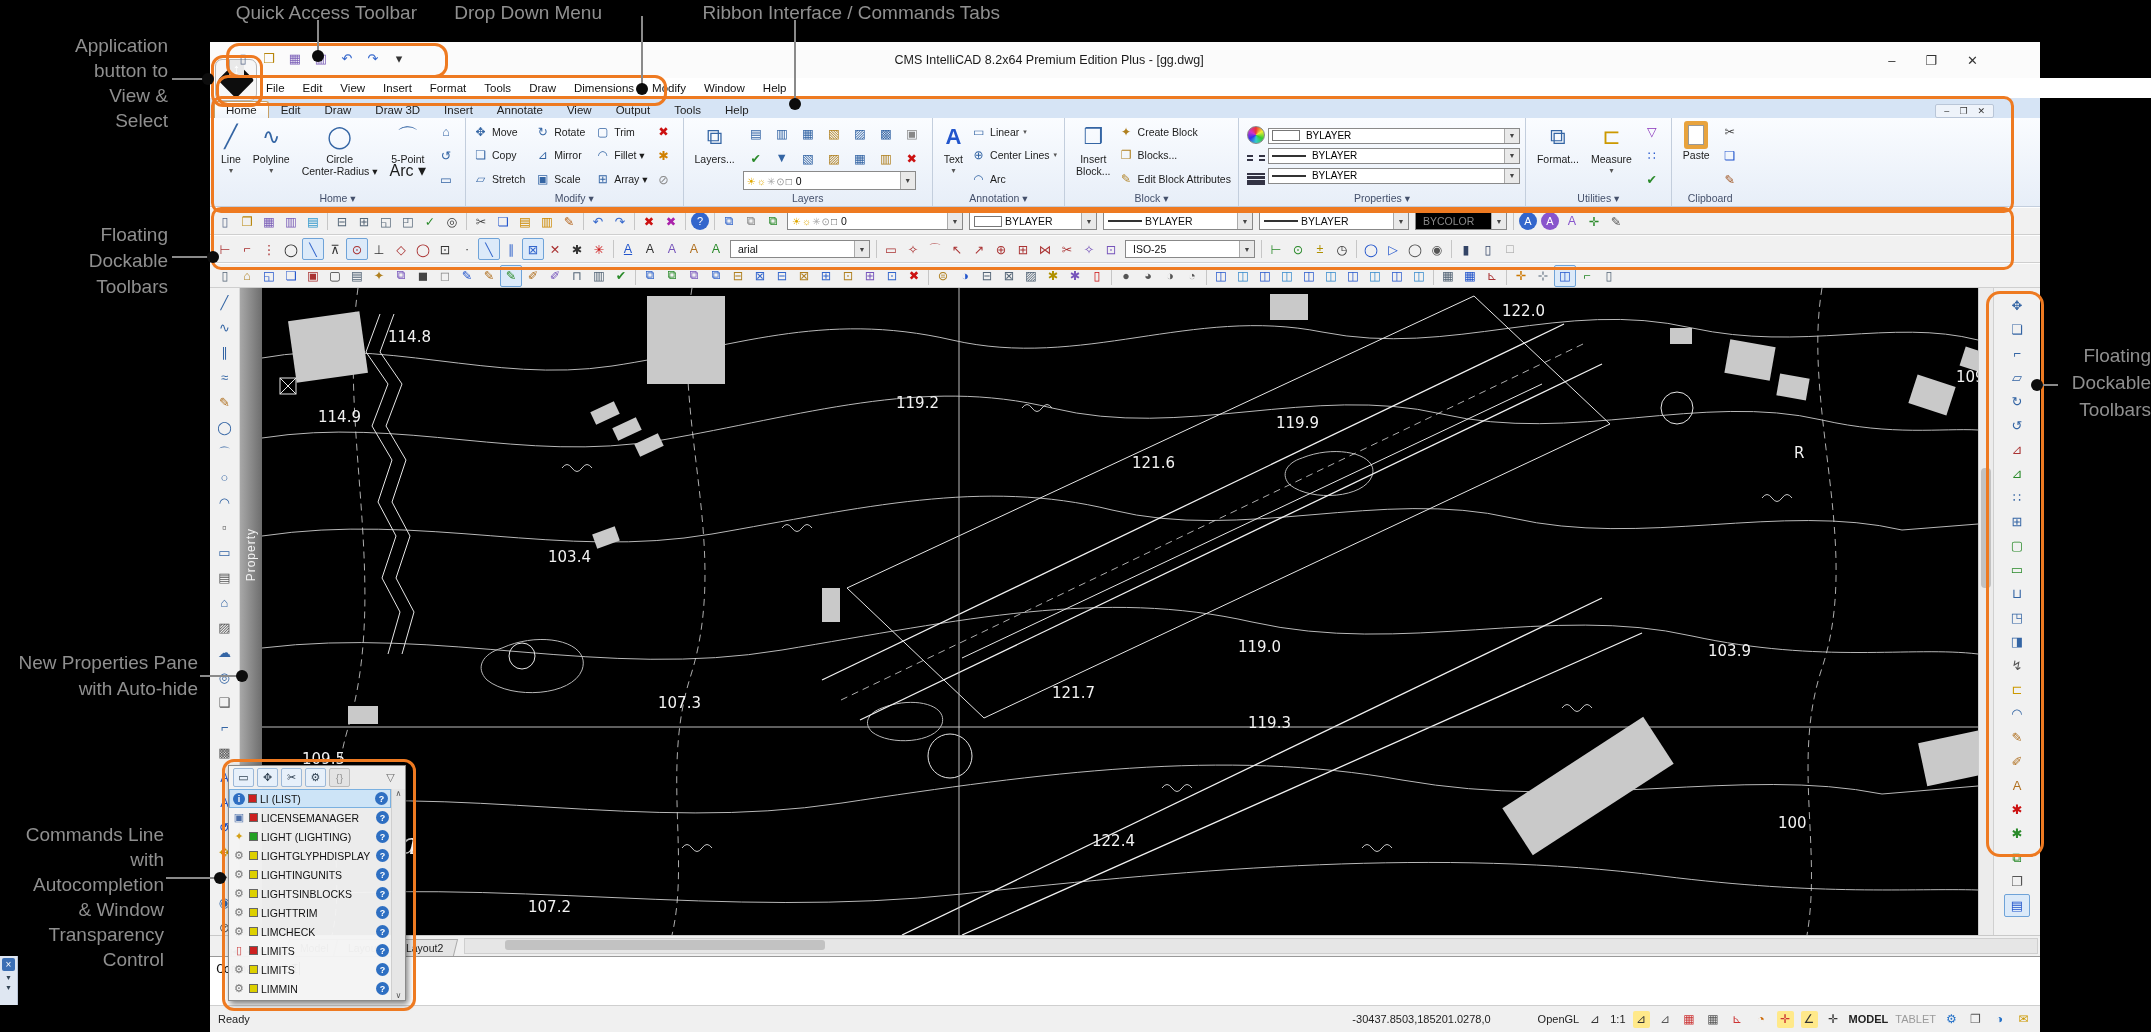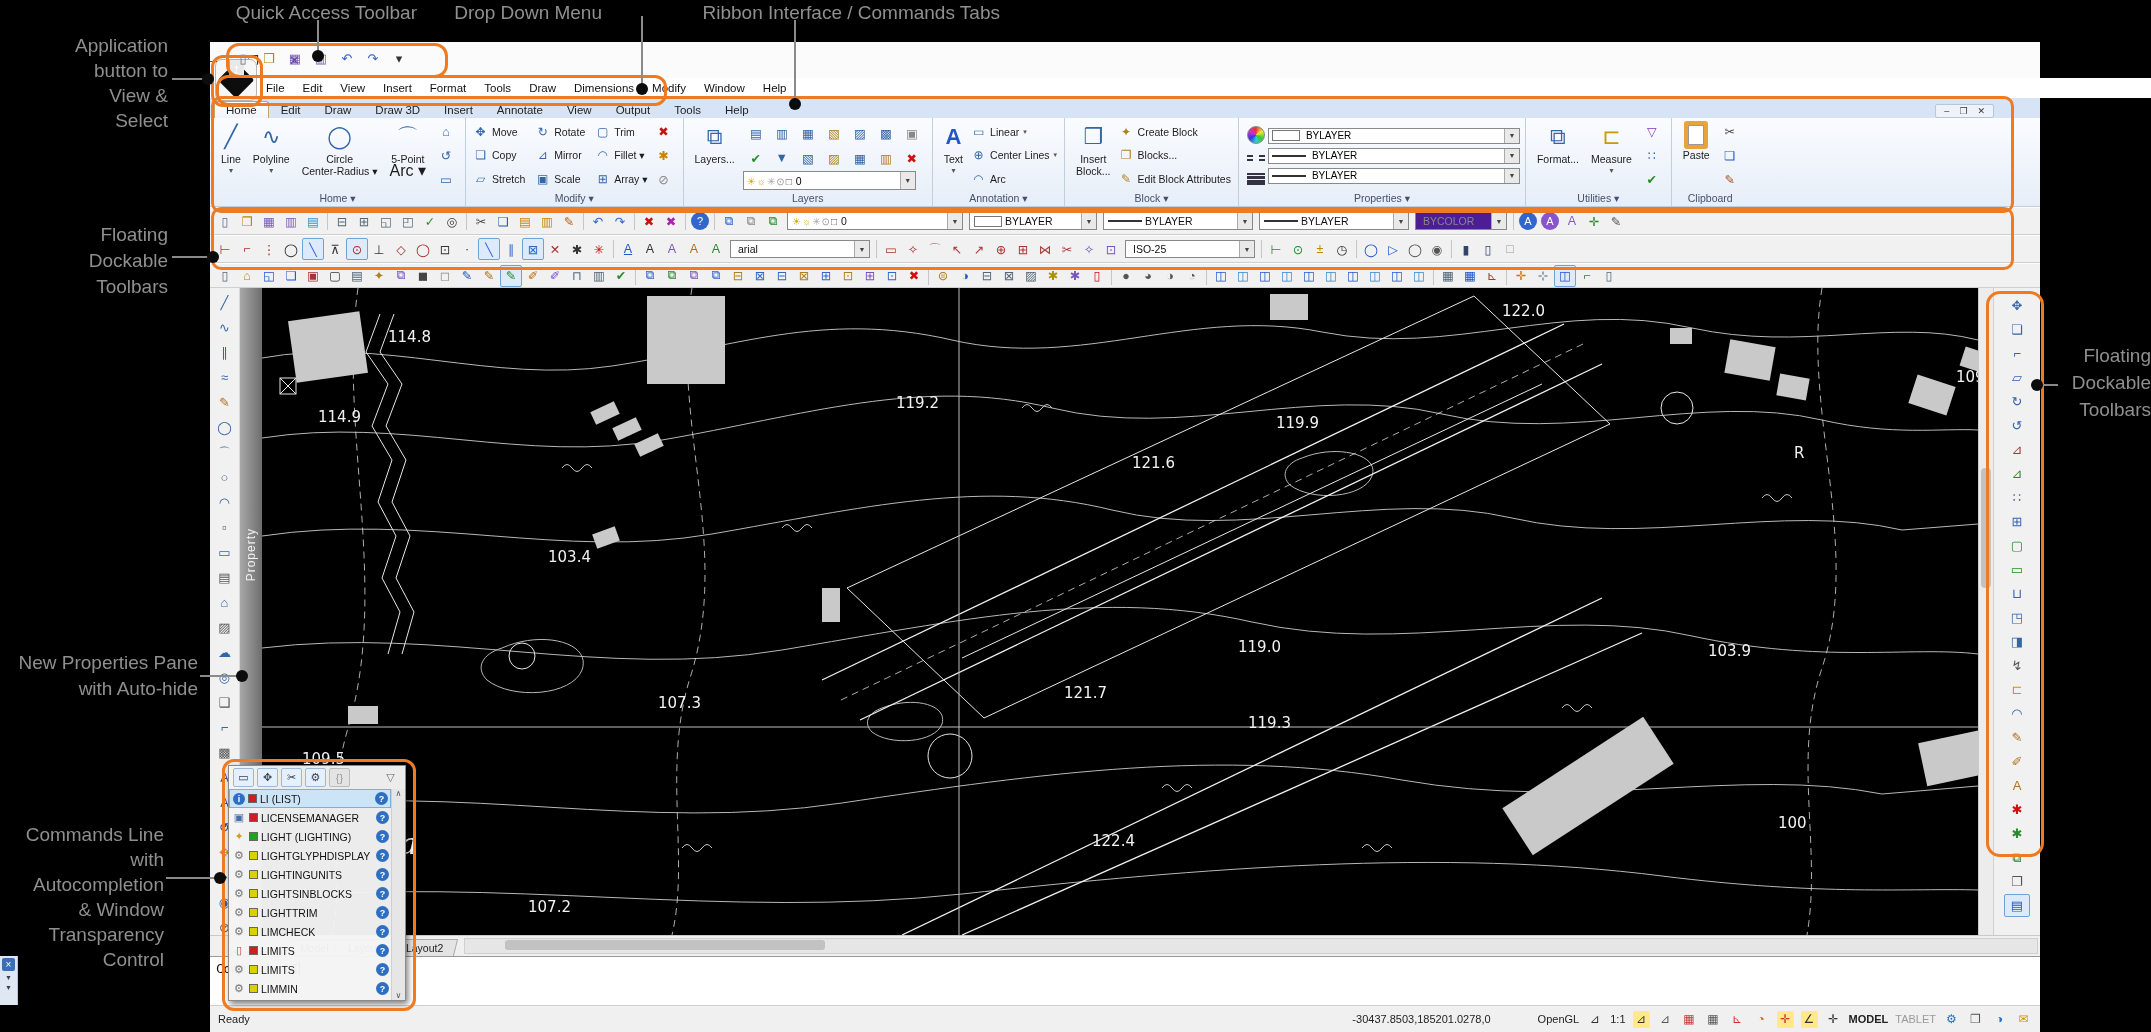--- a/index.html
+++ b/index.html
@@ -64,21 +64,21 @@
   .lwico i{display:block;width:18px;background:#334;}
   
   .tbrow{position:absolute;left:210px;width:1830px;background:#f1f1f1;border-top:1px solid #fdfdfd;
      border-bottom:1px solid #cfcfcf;display:flex;align-items:center;padding:0 4px;box-sizing:border-box;z-index:11;}
   .ic{display:inline-flex;align-items:center;justify-content:center;width:20px;height:20px;font-size:12.5px;
      border:1px solid transparent;border-radius:2px;flex:none;}
   .ic.sel{border-color:#6fa3d8;background:#dceaf9;}
   .sep{width:1px;height:18px;background:#c6c6c6;margin:0 3px;flex:none;}
   .combo{display:inline-flex;align-items:center;height:18px;background:#fff;border:1px solid #888;
      font-size:10.5px;color:#111;padding-left:4px;margin:0 3px;box-sizing:border-box;flex:none;}
-  .combo.dim{background:#4c1d95;color:#888;}
+  .combo.dim{background:#000000;color:#888;}
   .combo .cv{white-space:nowrap;overflow:hidden;}
   
   #main{position:absolute;left:210px;top:288px;width:1830px;height:647px;z-index:10;}
   #leftstrip{position:absolute;left:0;top:0;width:30px;height:647px;background:#f1f1f1;border-right:1px solid #d8d8d8;
      display:flex;flex-direction:column;align-items:center;padding-top:3px;box-sizing:border-box;gap:2px;}
   #leftstrip .ic{width:22px;height:21px;font-size:13px;}
   #propstrip{position:absolute;left:30px;top:0;width:22px;height:647px;
      background:linear-gradient(90deg,#a8a8a8,#6d6d6d);display:flex;align-items:flex-start;justify-content:center;}
   #propstrip span{writing-mode:vertical-rl;transform:rotate(180deg);color:#f2f2f2;font-size:12px;margin-top:240px;letter-spacing:1px;}
   #canvas{position:absolute;left:52px;top:0;width:1716px;height:647px;background:#000;overflow:hidden;}
@@ -171,20 +171,21 @@
   </div>
 <div class="ann center" id="ann-rtb" style="left:2056px;top:342px;width:95px;line-height:27px;">
     <div>Floating</div>
     <div>Dockable</div>
     <div>Toolbars</div>
   </div>
 
 <div id="win"></div>
 
 <div id="titlebar">
+  <div id="title">CMS IntelliCAD 8.2x64 Premium Edition Plus  - [gg.dwg]</div>
   <div id="winbtns">
     <span>–</span>
     <span>❐</span>
     <span>✕</span>
   </div>
 </div>
 
 <div id="appbtn">
   <span class="diam"></span>
   <span class="arr">↕</span>
@@ -777,21 +778,21 @@
       <span class="maplabel" style="left: 126px; top: 40px;">114.8</span>
       <span class="maplabel" style="left: 1694px; top: 80px;">109.3</span>
       <span class="maplabel" style="left: 56px; top: 120px;">114.9</span>
       <span class="maplabel" style="left: 634px; top: 106px;">119.2</span>
       <span class="maplabel" style="left: 1014px; top: 126px;">119.9</span>
       <span class="maplabel" style="left: 870px; top: 166px;">121.6</span>
       <span class="maplabel" style="left: 1532px; top: 156px;">R</span>
       <span class="maplabel" style="left: 286px; top: 260px;">103.4</span>
       <span class="maplabel" style="left: 976px; top: 350px;">119.0</span>
       <span class="maplabel" style="left: 1446px; top: 354px;">103.9</span>
-      <span class="maplabel" style="left: 790px; top: 396px; margin-left: 12px;">121.7</span>
+      <span class="maplabel" style="left: 790px; top: 396px;">121.7</span>
       <span class="maplabel" style="left: 986px; top: 426px;">119.3</span>
       <span class="maplabel" style="left: 396px; top: 406px;">107.3</span>
       <span class="maplabel" style="left: 40px; top: 462px;">109.5</span>
       <span class="maplabel" style="left: 1516px; top: 526px;">100</span>
       <span class="maplabel" style="left: 830px; top: 544px;">122.4</span>
       <span class="maplabel" style="left: 266px; top: 610px;">107.2</span>
     </div>
   <div id="vscroll">
       <div class="thumb"></div>
     </div>

